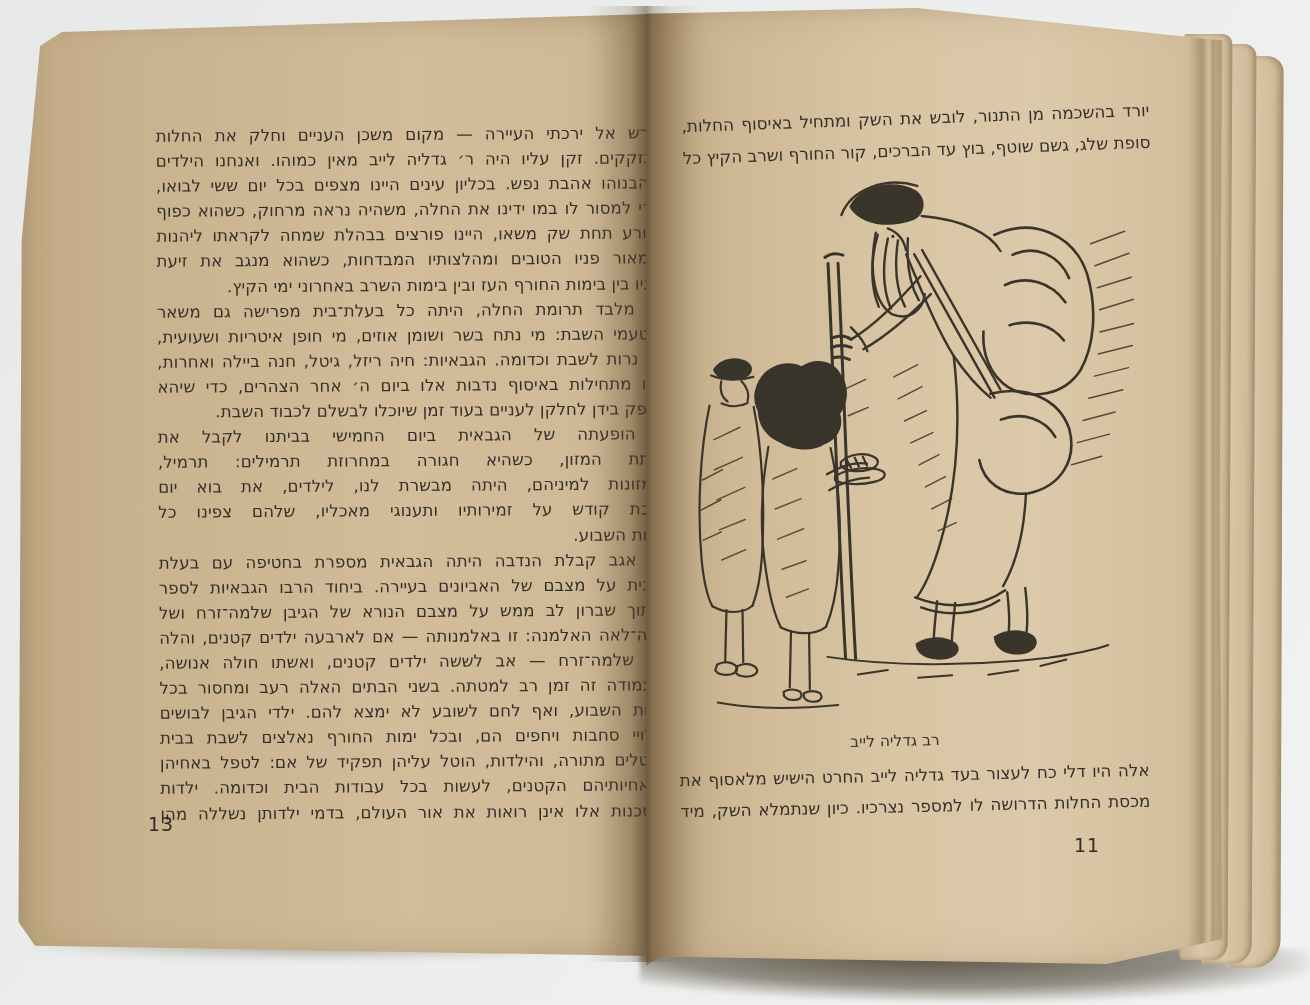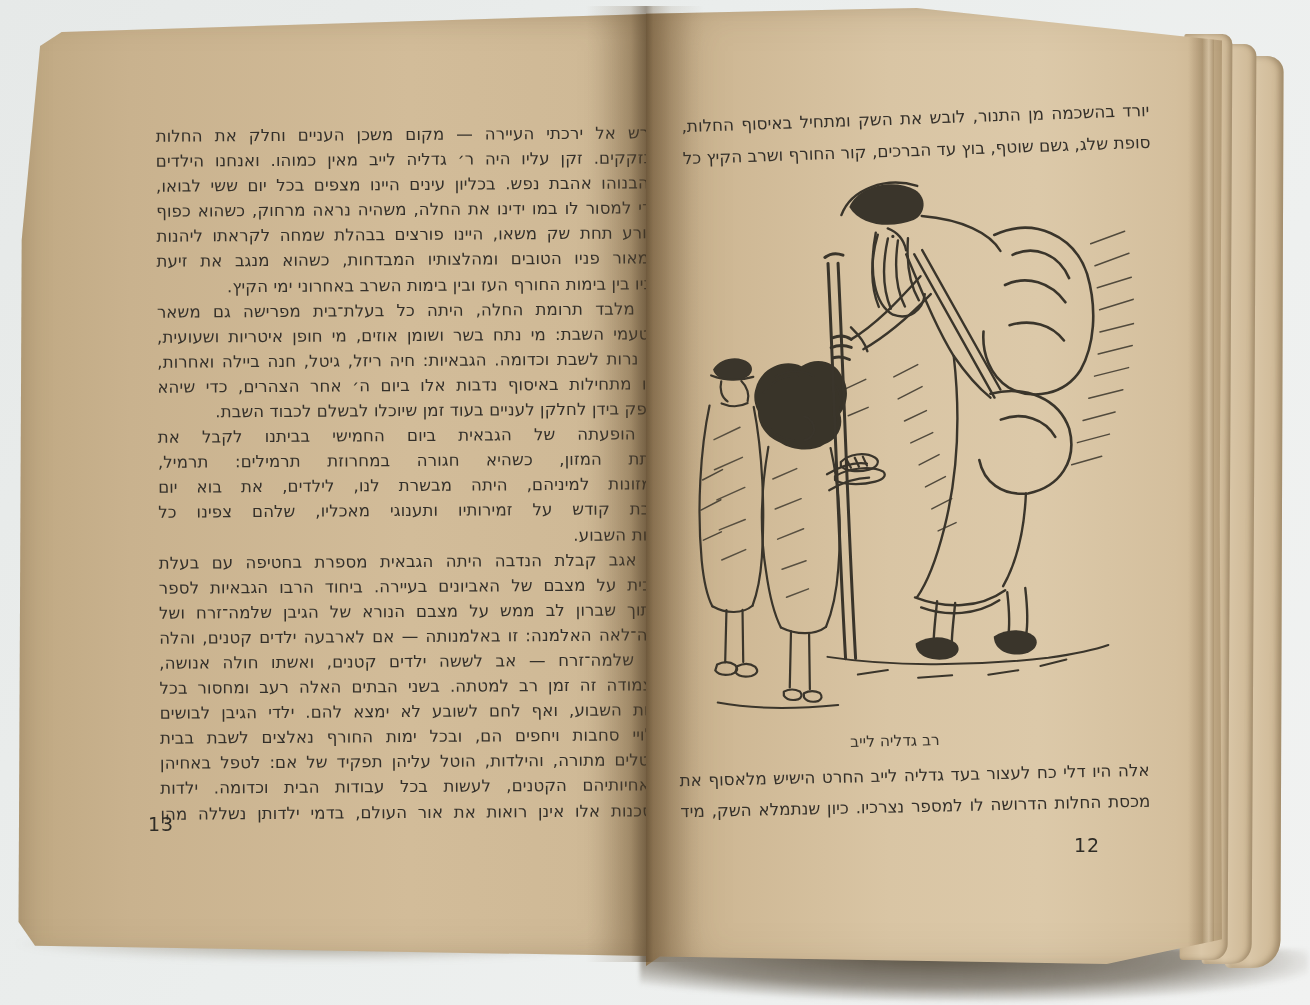--- a/index.html
+++ b/index.html
@@ -266,17 +266,17 @@
           <path d="M30,522 q50,10 120,4"></path>
         </g>
       </svg>
     </div>
 
     <div class="caption" dir="rtl">רב גדליה לייב</div>
     <div class="rp-bottom" dir="rtl">
         <div class="tline">אלה היו דלי כח לעצור בעד גדליה לייב החרט הישיש מלאסוף את</div>
         <div class="tline">מכסת החלות הדרושה לו למספר נצרכיו. כיון שנתמלא השק, מיד</div>
       </div>
-    <div class="pgnum pgnum-right">12</div>
+    <div class="pgnum pgnum-right">11</div>
   </div>
 
   <div class="gutter"></div>
 </div>
 
 </body></html>

